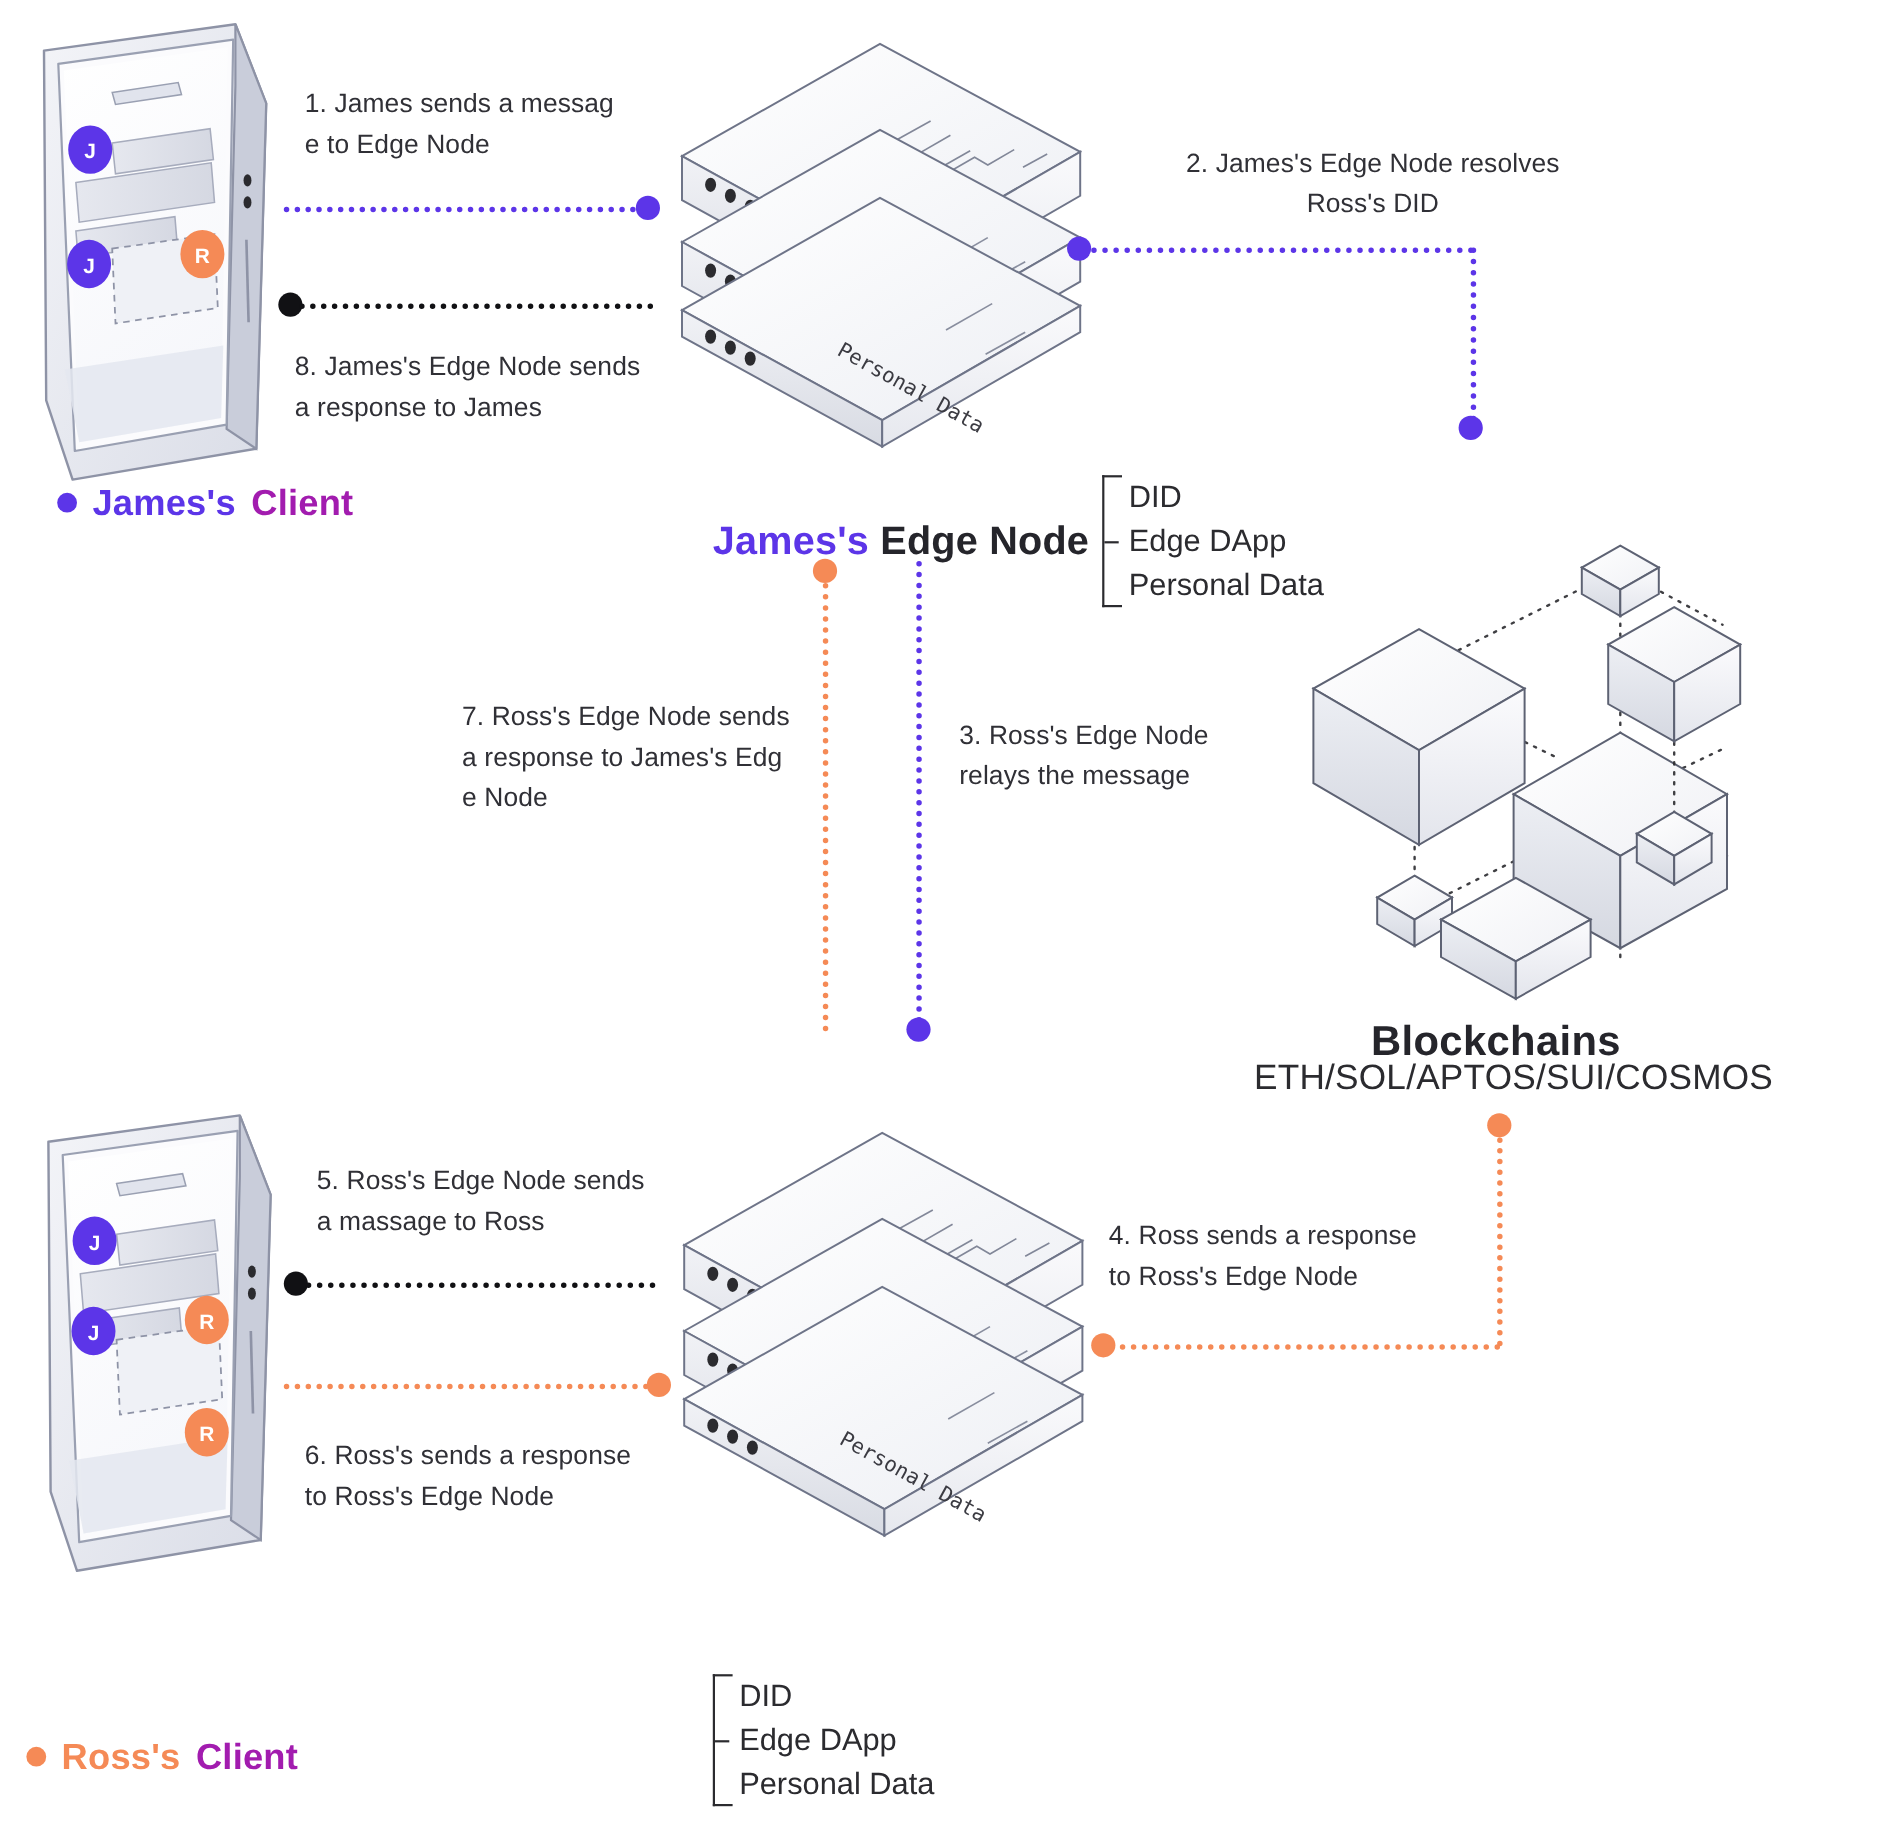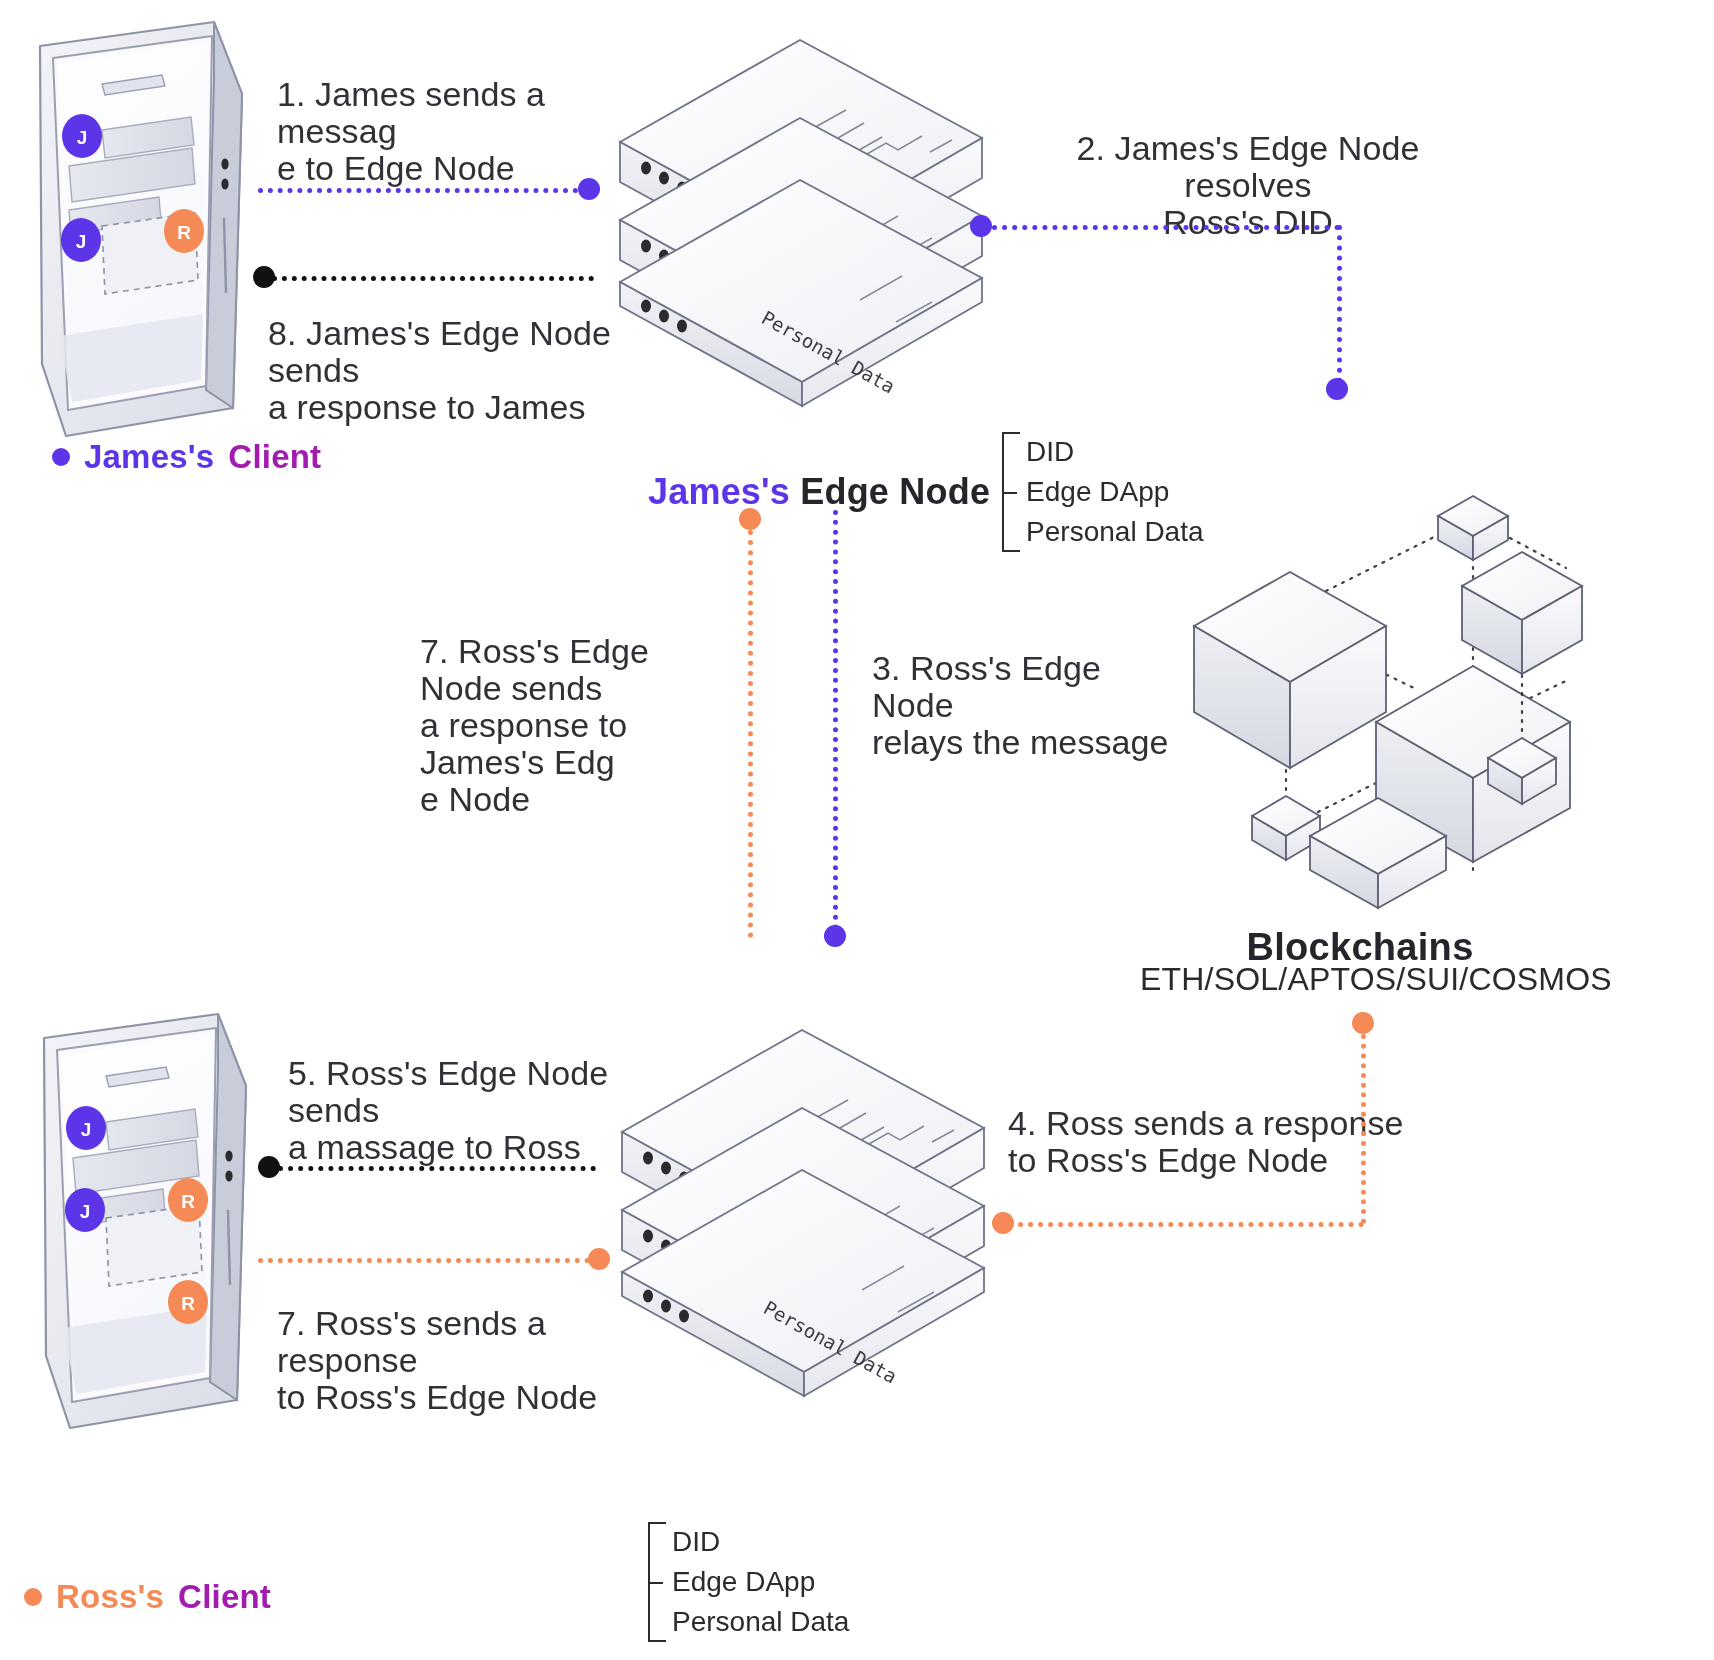--- a/index.html
+++ b/index.html
@@ -3,21 +3,21 @@
 <meta charset="utf-8">
 <style>
   html,body{margin:0;padding:0;background:#ffffff;}
   body{font-family:"Liberation Sans","DejaVu Sans",sans-serif;color:#2b2b2f;}
   #stage{position:relative;width:1714px;height:1660px;overflow:hidden;background:#fff;}
 
   .abs{position:absolute;}
 
   
   .step-text{
-    font-size:34px;
+    font-size:24px;
     line-height:37px;
     color:#303036;
     letter-spacing:.1px;
     white-space:pre-line;
   }
 
   
   .legend{
     font-size:33px;
     font-weight:bold;
@@ -495,21 +495,21 @@
     </div>
   </div>
 
   <div class="abs step-text" style="left:288px;top:1055px;width:340px;">5. Ross's Edge Node sends
 a massage to Ross</div>
   <div class="abs enddot" style="left:258px;top:1156px;width:22px;height:22px;background:#111114;"></div>
   <div class="abs hline" style="left:278px;top:1166px;width:318px;border-color:#111114;"></div>
 
   <div class="abs hline" style="left:258px;top:1258px;width:332px;border-color:#F58A56;"></div>
   <div class="abs enddot" style="left:588px;top:1248px;width:22px;height:22px;background:#F58A56;"></div>
-  <div class="abs step-text" style="left:277px;top:1305px;width:340px;">7. Ross's sends a response
+  <div class="abs step-text" style="left:277px;top:1305px;width:340px;">6. Ross's sends a response
 to Ross's Edge Node</div>
 
   <div class="abs enddot" style="left:1352px;top:1012px;width:22px;height:22px;background:#F58A56;"></div>
   <div class="abs step-text" style="left:1008px;top:1105px;width:400px;">4. Ross sends a response
 to Ross's Edge Node</div>
   <div class="abs elbow-v" style="left:1361px;top:1034px;height:190px;border-color:#F58A56;"></div>
   <div class="abs elbow-h" style="left:1008px;top:1222px;width:356px;border-color:#F58A56;"></div>
   <div class="abs enddot" style="left:992px;top:1212px;width:22px;height:22px;background:#F58A56;"></div>
 
 </div>

